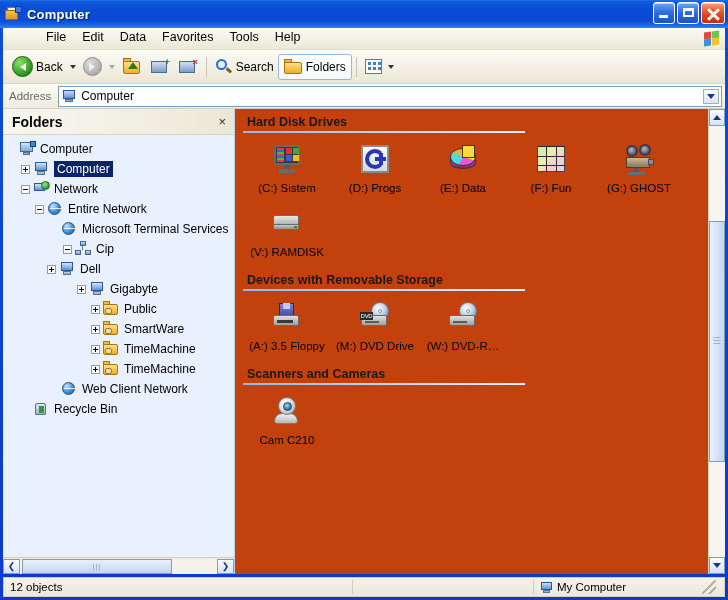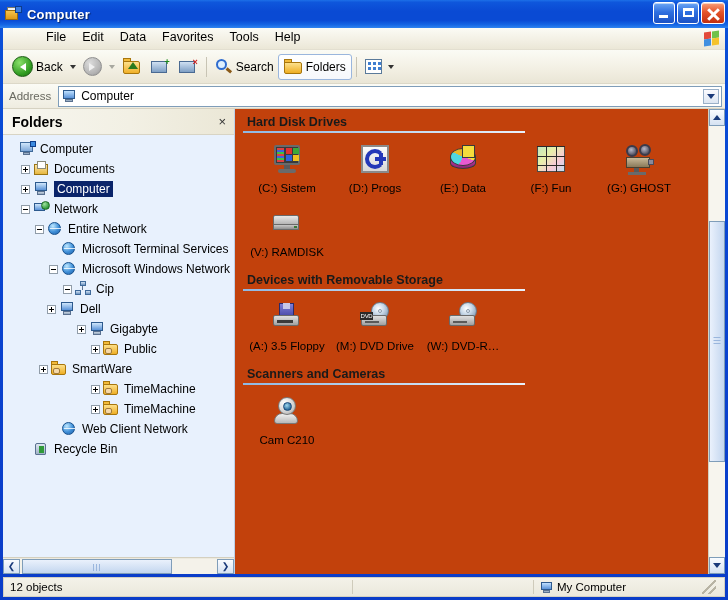--- a/index.html
+++ b/index.html
@@ -630,28 +630,20 @@
         <div id="tree">
             <div class="tree-row" style="padding-left: 4px;">
               <span class="exp none"></span>
               <span class="tree-icon ti-desktop">
                 <span class="dk-m"></span>
                 <span class="dk-b"></span>
                 <span class="dk-badge"></span>
               </span>
               <span class="tree-label">Computer</span>
             </div>
-            <div class="tree-row" style="padding-left: 18px;">
-              <span class="exp plus"></span>
-              <span class="tree-icon ti-docs">
-                <span class="dc-b"></span>
-                <span class="dc-p"></span>
-              </span>
-              <span class="tree-label">Documents</span>
-            </div>
             <div class="tree-row selected" style="padding-left: 18px;">
               <span class="exp plus"></span>
               <span class="tree-icon ti-pc">
                 <span class="pc-m"></span>
                 <span class="pc-s"></span>
               </span>
               <span class="tree-label">Computer</span>
             </div>
             <div class="tree-row" style="padding-left: 18px;">
               <span class="exp minus"></span>
@@ -667,27 +659,20 @@
                 <span class="gl"></span>
               </span>
               <span class="tree-label">Entire Network</span>
             </div>
             <div class="tree-row" style="padding-left: 46px;">
               <span class="exp none"></span>
               <span class="tree-icon ti-globe">
                 <span class="gl"></span>
               </span>
               <span class="tree-label">Microsoft Terminal Services</span>
-            </div>
-            <div class="tree-row" style="padding-left: 46px;">
-              <span class="exp minus"></span>
-              <span class="tree-icon ti-globe">
-                <span class="gl"></span>
-              </span>
-              <span class="tree-label">Microsoft Windows Network</span>
             </div>
             <div class="tree-row" style="padding-left: 60px;">
               <span class="exp minus"></span>
               <span class="tree-icon ti-workgroup">
                 <span class="wg1"></span>
                 <span class="wgl"></span>
                 <span class="wg2"></span>
                 <span class="wg3"></span>
               </span>
               <span class="tree-label">Cip</span>
@@ -710,21 +695,21 @@
             </div>
             <div class="tree-row" style="padding-left: 88px;">
               <span class="exp plus"></span>
               <span class="tree-icon ti-share">
                 <span class="sh-t"></span>
                 <span class="sh-b"></span>
                 <span class="sh-h"></span>
               </span>
               <span class="tree-label">Public</span>
             </div>
-            <div class="tree-row" style="padding-left: 36px;">
+            <div class="tree-row" style="padding-left: 88px;">
               <span class="exp plus"></span>
               <span class="tree-icon ti-share">
                 <span class="sh-t"></span>
                 <span class="sh-b"></span>
                 <span class="sh-h"></span>
               </span>
               <span class="tree-label">SmartWare</span>
             </div>
             <div class="tree-row" style="padding-left: 88px;">
               <span class="exp plus"></span>

